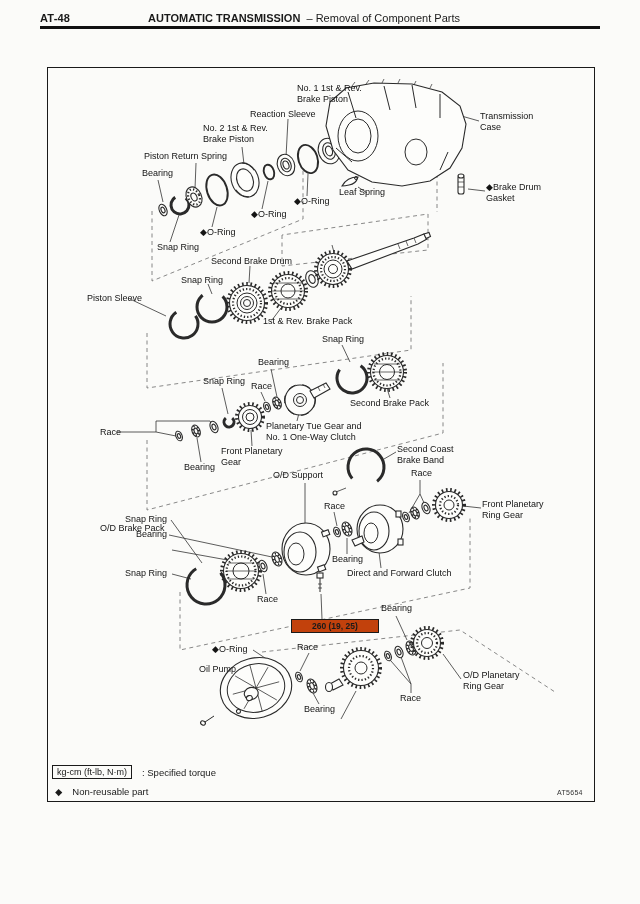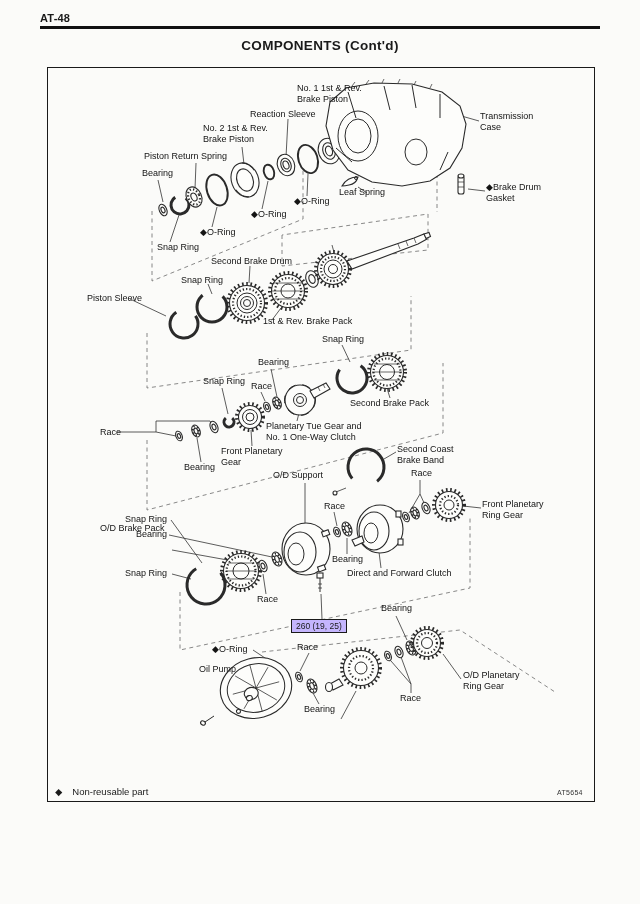--- a/index.html
+++ b/index.html
@@ -11,22 +11,22 @@
   .hdr-title b{font-weight:bold;}
   .hdr-rule{position:absolute;left:40px;top:26px;width:560px;height:3px;background:#111;}
   .pg-title{position:absolute;left:0;top:38px;width:640px;text-align:center;
             font-size:13.5px;font-weight:bold;letter-spacing:.3px;}
   
   .frame{position:absolute;left:47px;top:67px;width:546px;height:733px;
          border:1.6px solid #1a1a1a;background:transparent;}
   svg.art{position:absolute;left:0;top:0;}
   
   .lbl{position:absolute;font-size:9px;line-height:1.22;white-space:pre-line;color:#141414;}
-  .torque{position:absolute;border:1.2px solid #1a1a1a;padding:0 4px;font-size:8.5px;
-          font-weight:normal;background:#c4b5fd;line-height:12px;}
+  .torque{position:absolute;border:1.2px solid #1a1a1a;padding:0 20px;font-size:8.5px;
+          font-weight:bold;background:#c2410c;line-height:12px;}
   
   .legend-1{position:absolute;left:52px;top:765px;font-size:9.5px;display:flex;align-items:center;}
   .legend-box{border:1.2px solid #1a1a1a;padding:1px 4px;font-size:9px;}
   .legend-sep{margin:0 6px 0 10px;}
   .legend-2{position:absolute;left:55px;top:786px;font-size:9.5px;}
   .legend-2 .dia{margin-right:10px;}
   .fig-code{position:absolute;left:557px;top:789px;font-size:7px;color:#333;letter-spacing:.3px;}
   
   .p{fill:#fdfdfb;stroke:#2a2a2a;stroke-width:1.1;}
   .ln{fill:none;stroke:#2a2a2a;stroke-width:1;}
@@ -37,22 +37,22 @@
   .dash{fill:none;stroke:#6b6b6b;stroke-width:.8;stroke-dasharray:4 3.5;}
   .lead{fill:none;stroke:#333;stroke-width:.8;}
   .thin{fill:none;stroke:#2a2a2a;stroke-width:.7;}
 </style>
 </head>
 <body>
 
 <div class="page">
 
   <div class="hdr-code">AT-48</div>
+  <div class="hdr-title"><b>AUTOMATIC TRANSMISSION</b>&nbsp;&nbsp;<span>– Removal of Component Parts</span></div>
   <div class="hdr-rule"></div>
-  <div class="pg-title">COMPONENTS (Cont'd)</div>
 
   <div class="frame"></div>
 
   <svg class="art" width="640" height="904" viewBox="0 0 640 904">
     <defs>
       <g id="washS">
           <ellipse class="p" rx="3.1" ry="5"></ellipse>
           <ellipse class="p" rx="1.5" ry="2.5"></ellipse>
         </g>
       <g id="washM">
@@ -408,18 +408,22 @@
   <div class="lbl" style="left:212px;top:644px">◆O-Ring</div>
   <div class="lbl" style="left:297px;top:642px">Race</div>
   <div class="lbl" style="left:199px;top:664px">Oil Pump</div>
   <div class="lbl" style="left:304px;top:704px">Bearing</div>
   <div class="lbl" style="left:400px;top:693px">Race</div>
   <div class="lbl" style="left:463px;top:670px">O/D Planetary
 Ring Gear</div>
 
   <div class="torque" style="left:291px;top:619px">260 (19, 25)</div>
 
+  <div class="legend-1">
+    <span class="legend-box">kg-cm (ft-lb, N·m)</span>
+    <span class="legend-sep">:  Specified torque</span>
+  </div>
   <div class="legend-2">
     <span class="dia">◆</span><span>Non-reusable part</span>
   </div>
   <div class="fig-code">AT5654</div>
 
 </div>
 
 </body></html>

